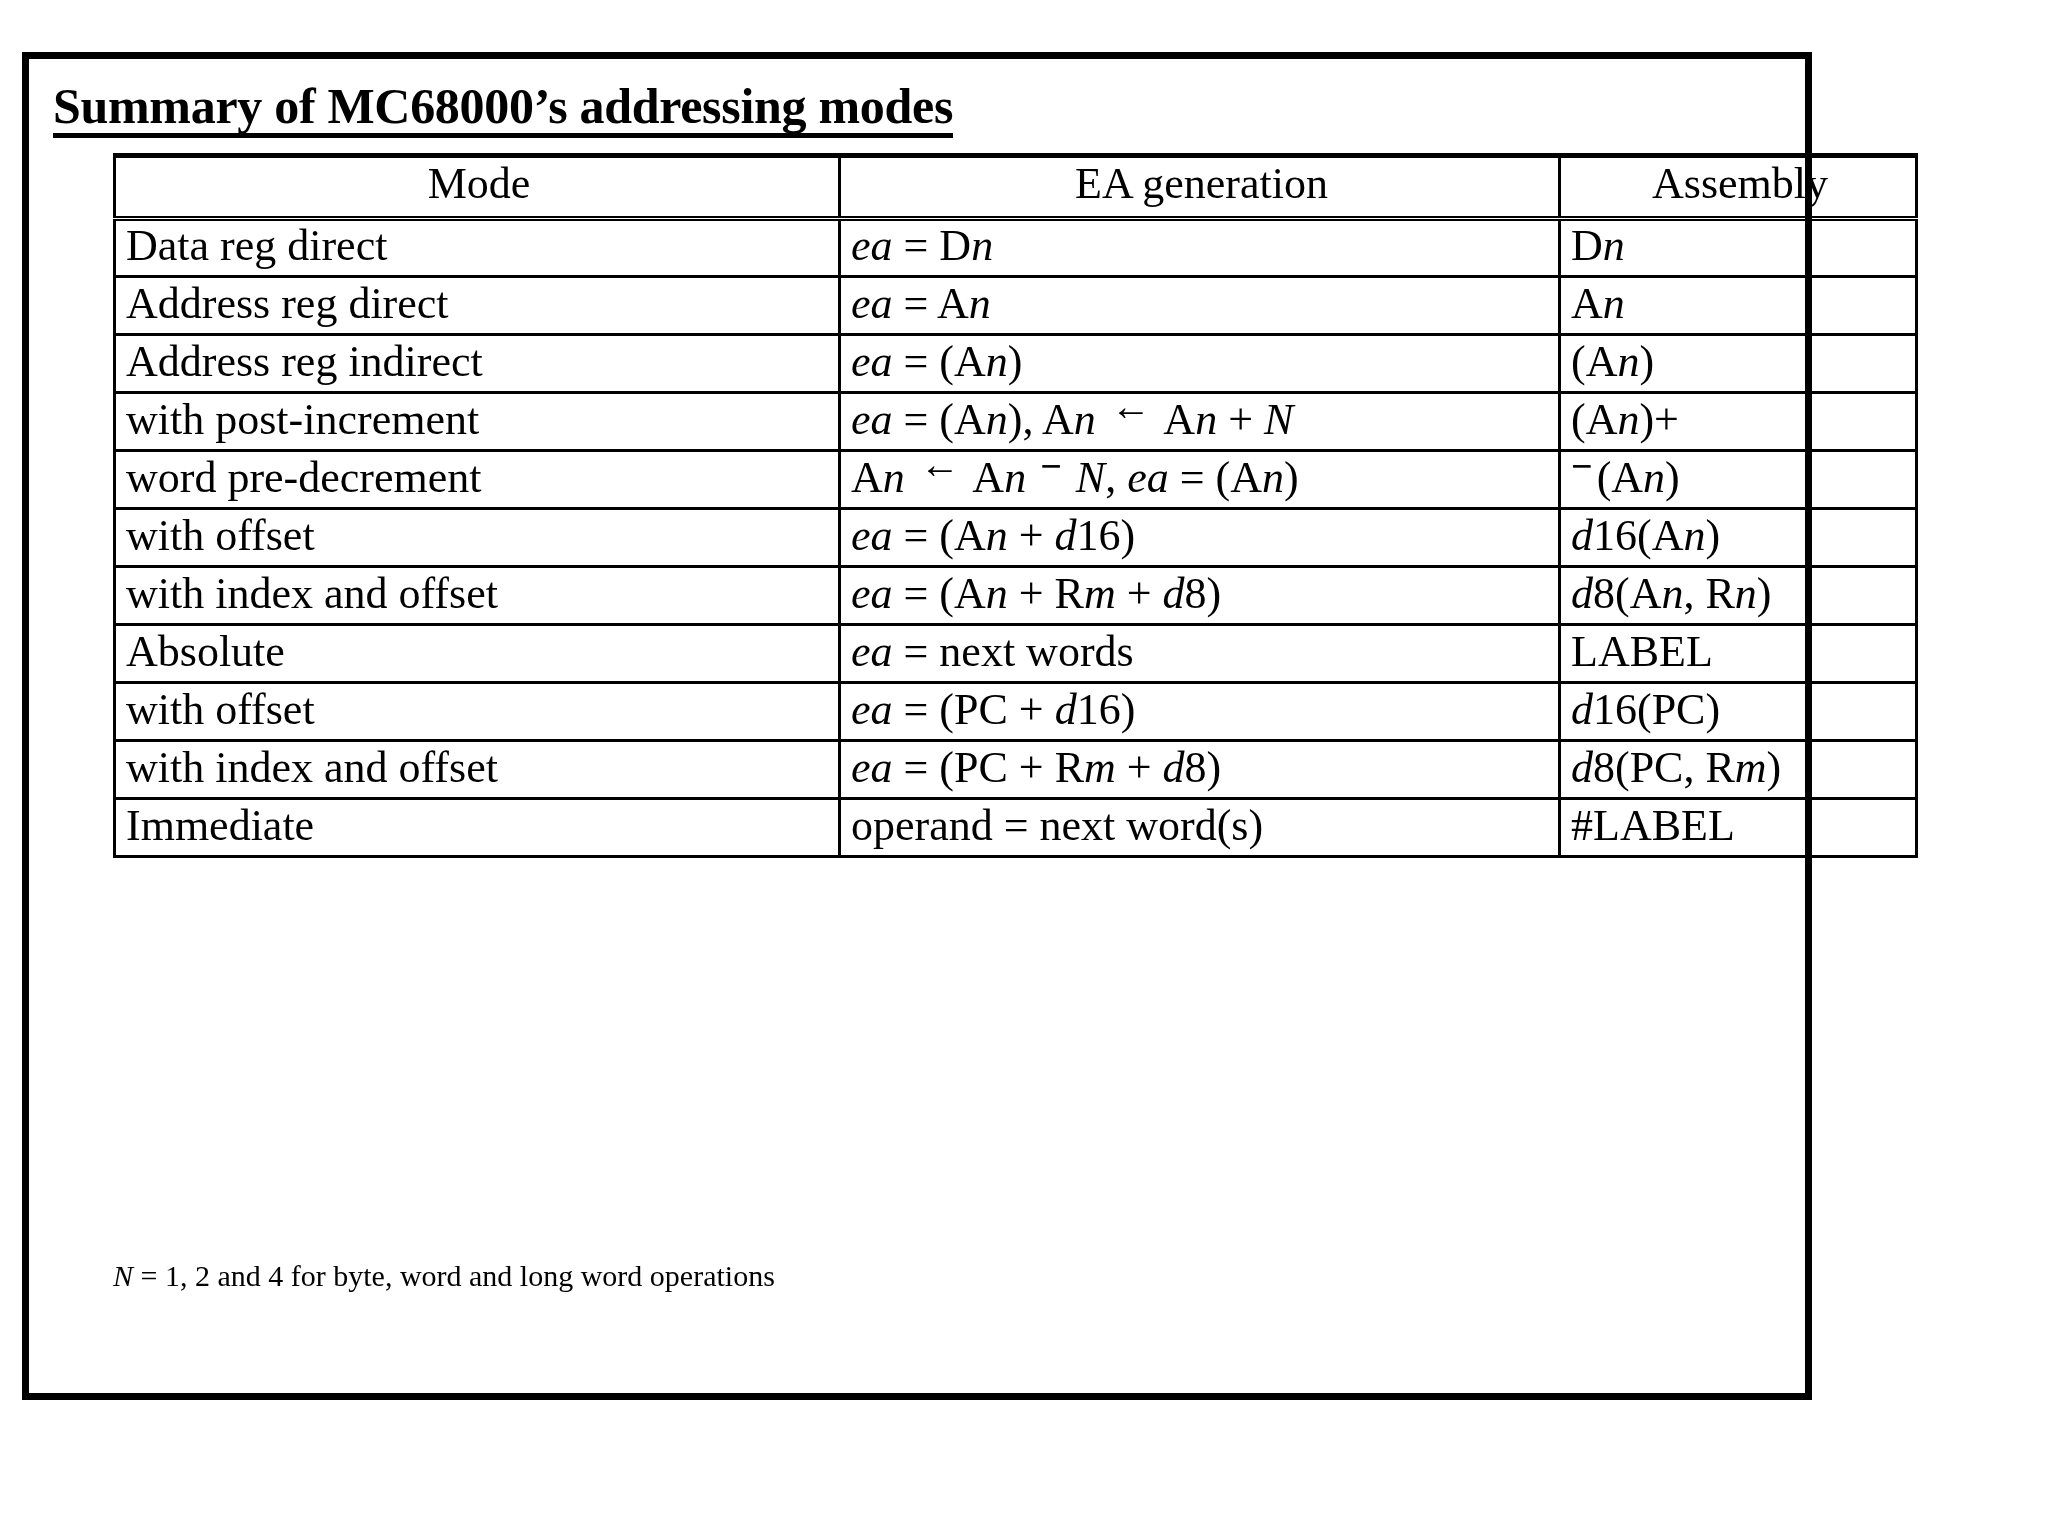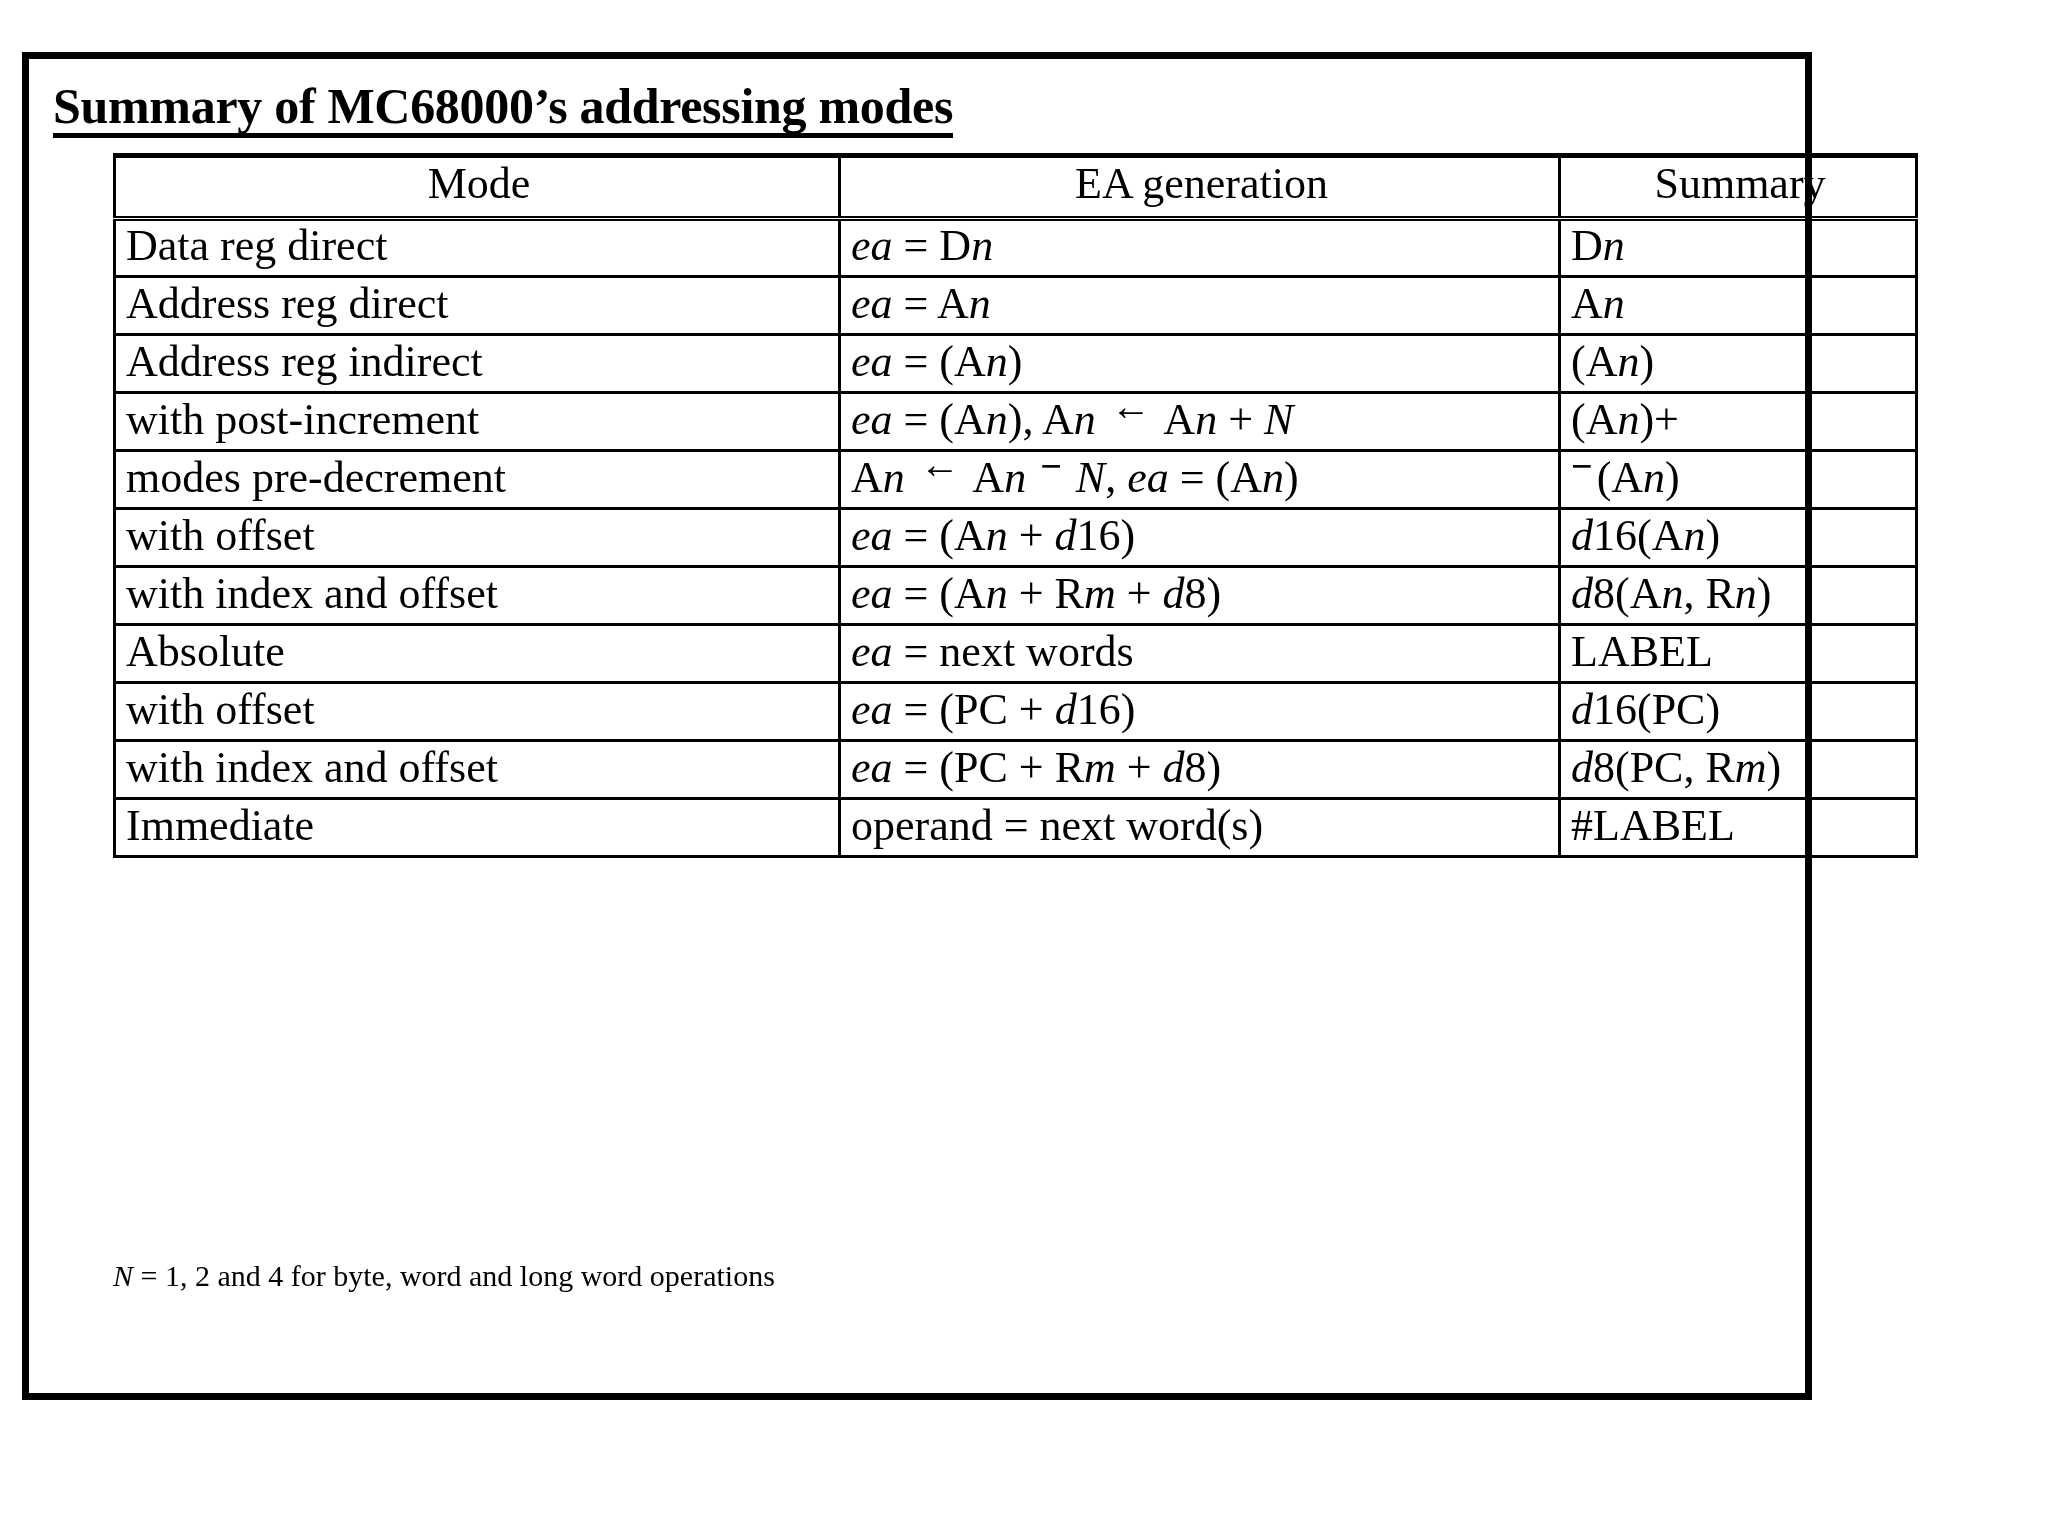--- a/index.html
+++ b/index.html
@@ -125,21 +125,21 @@
   <table id="modes-table">
     <colgroup>
       <col class="c-mode">
       <col class="c-ea">
       <col class="c-asm">
     </colgroup>
     <thead>
       <tr>
         <th>Mode</th>
         <th>EA generation</th>
-        <th>Summary</th>
+        <th>Assembly</th>
       </tr>
     </thead>
     <tbody id="modes-body">
         <tr class="first-body">
           <td>Data reg direct</td>
           <td><span class="it">ea</span> = D<span class="it">n</span></td>
           <td>D<span class="it">n</span></td>
         </tr>
         <tr>
           <td>Address reg direct</td>
@@ -150,21 +150,21 @@
           <td>Address reg indirect</td>
           <td><span class="it">ea</span> = (A<span class="it">n</span>)</td>
           <td>(A<span class="it">n</span>)</td>
         </tr>
         <tr>
           <td class="indent">with post-increment</td>
           <td><span class="it">ea</span> = (A<span class="it">n</span>), A<span class="it">n</span> <span class="arrow">←</span> A<span class="it">n</span> + <span class="it">N</span></td>
           <td>(A<span class="it">n</span>)+</td>
         </tr>
         <tr>
-          <td class="indent">modes pre-decrement</td>
+          <td class="indent">word pre-decrement</td>
           <td>A<span class="it">n</span> <span class="arrow">←</span> A<span class="it">n</span> <span class="sminus">−</span> <span class="it">N</span>, <span class="it">ea</span> = (A<span class="it">n</span>)</td>
           <td><span class="sminus-lead">−</span>(A<span class="it">n</span>)</td>
         </tr>
         <tr>
           <td class="indent">with offset</td>
           <td><span class="it">ea</span> = (A<span class="it">n</span> + <span class="it">d</span>16)</td>
           <td><span class="it">d</span>16(A<span class="it">n</span>)</td>
         </tr>
         <tr>
           <td class="indent">with index and offset</td>

